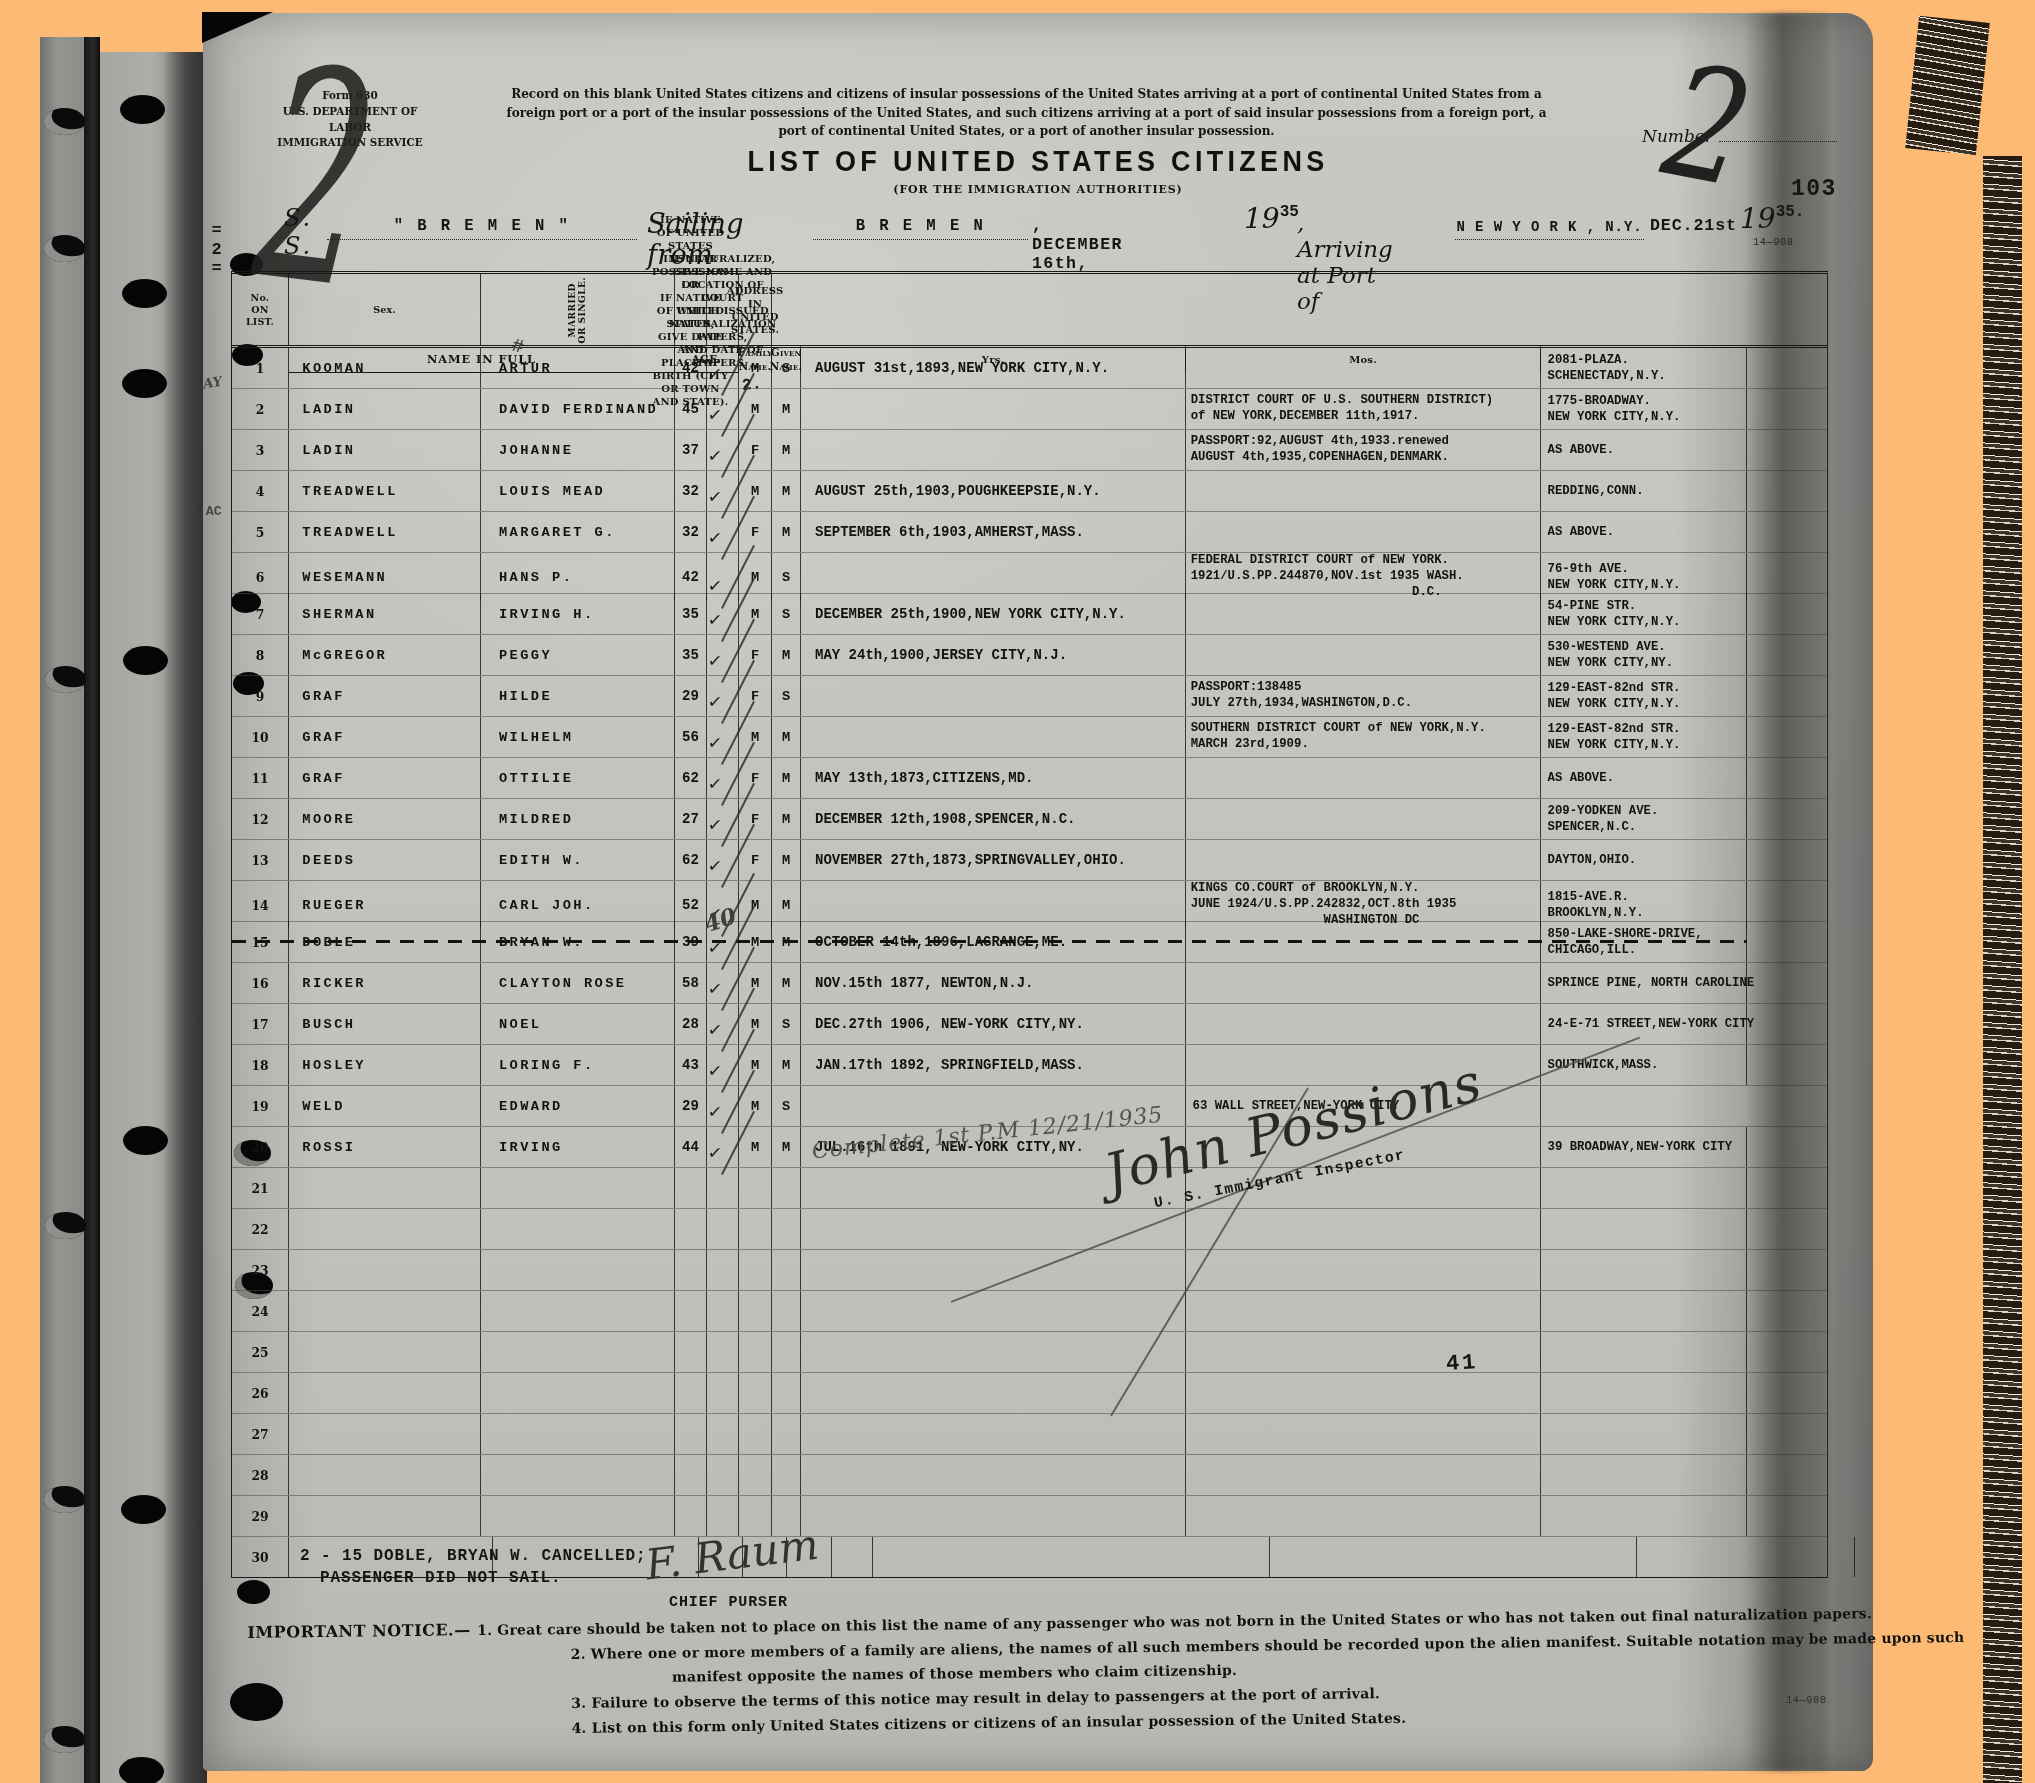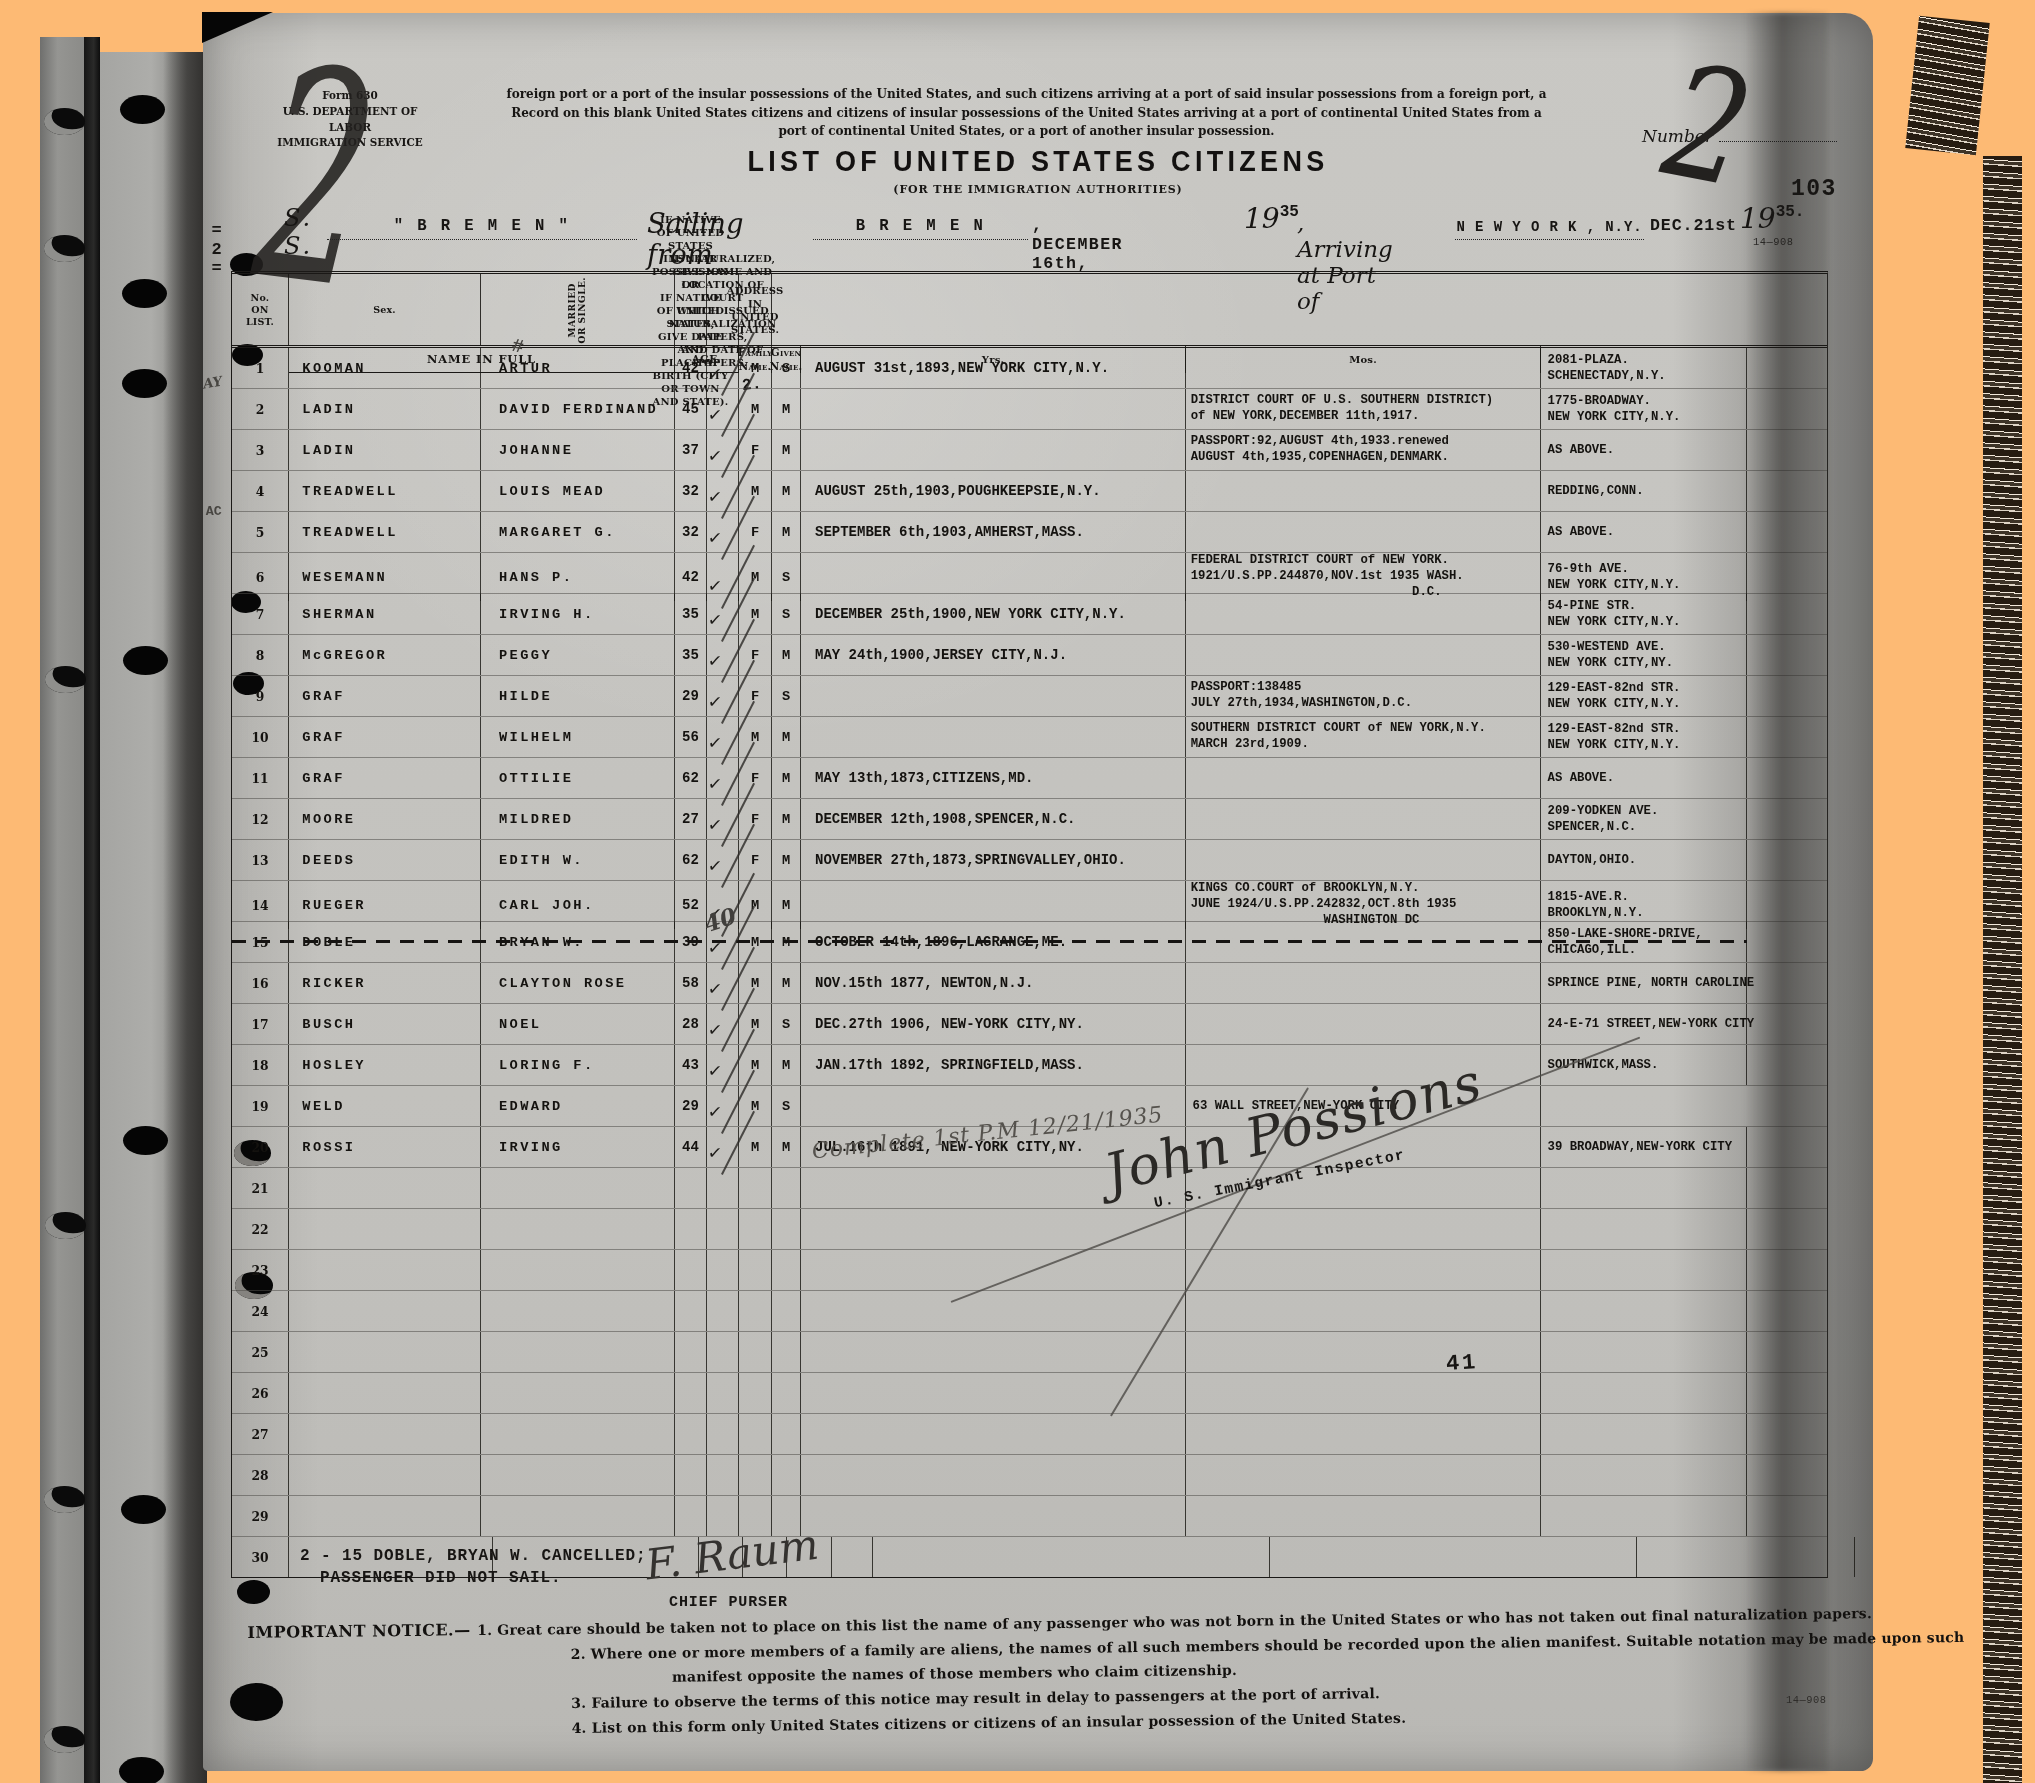--- a/index.html
+++ b/index.html
@@ -156,22 +156,22 @@
     <div class="phole" style="left:34px;top:1567px;width:33px;height:24px"></div>
     <div class="phole" style="left:26.5px;top:1670px;width:53px;height:38px"></div>
 
     <div class="form-block">
       <div>Form 630</div>
       <div>U. S. DEPARTMENT OF LABOR</div>
       <div>IMMIGRATION SERVICE</div>
     </div>
     <div class="hw hw-two-left">2</div>
     <div class="instructions">
+      <div>Record on this blank United States citizens and citizens of insular possessions of the United States arriving at a port of continental United States from a</div>
       <div>foreign port or a port of the insular possessions of the United States, and such citizens arriving at a port of said insular possessions from a foreign port, a</div>
-      <div>Record on this blank United States citizens and citizens of insular possessions of the United States arriving at a port of continental United States from a</div>
       <div>port of continental United States, or a port of another insular possession.</div>
     </div>
     <div class="number-line serif">
       <span>Number</span><span class="num-dots"></span>
     </div>
     <div class="hw hw-two-right">2</div>
     <div class="page-stamp mono">103</div>
 
     <div class="title">LIST OF UNITED STATES CITIZENS</div>
     <div class="subtitle">(FOR THE IMMIGRATION AUTHORITIES)</div>

